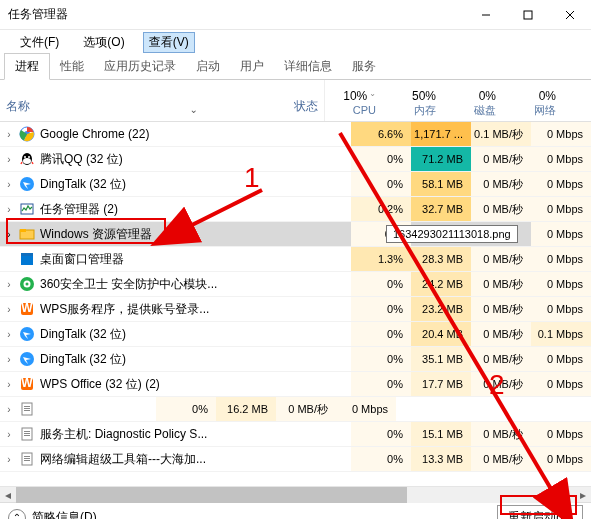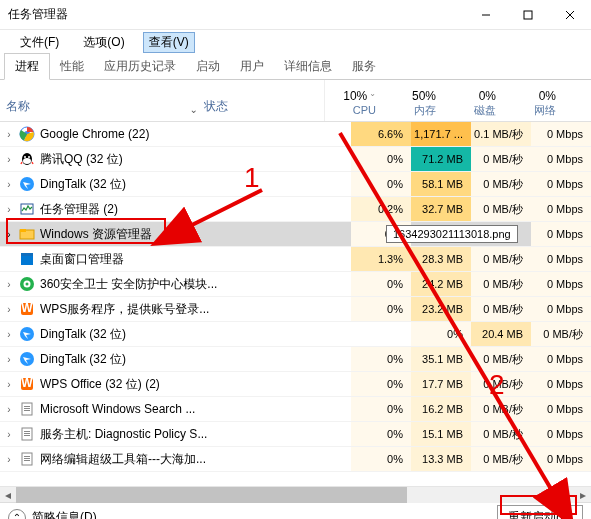--- a/index.html
+++ b/index.html
@@ -13,21 +13,21 @@
   .menubar .mitem { padding: 2px 6px; cursor: pointer; }
   .menubar .mitem.active { border: 1px solid #7aa7d8; background: #cde6fb; padding: 1px 5px; }
 
   .tabbar { height: 26px; display: flex; align-items: flex-end; padding-left: 4px; border-bottom: 1px solid #ccc; gap: 0; }
   .tabbar .tab { padding: 4px 10px; cursor: pointer; color: #555; }
   .tabbar .tab.active { border: 1px solid #ccc; border-bottom: 1px solid #fff; background: #fff; position: relative; top: 1px; color: #000; }
 
   .colhead { height: 42px; display: flex; border-bottom: 1px solid #e0e0e0; }
   .colhead .ch-name { width: 204px; display: flex; align-items: flex-end; padding: 0 6px 6px 6px; color: #4a6b9b; gap: 44px; }
   .colhead .ch-name .caret { margin-left: auto; font-size: 10px; color: #5a5a5a; }
-  .colhead .ch-status { width: 120px; display: flex; align-items: flex-end; padding: 0 6px 6px 0; color: #4a6b9b; justify-content: flex-start; }
+  .colhead .ch-status { width: 120px; display: flex; align-items: flex-end; padding: 0 6px 6px 0; color: #4a6b9b; justify-content: flex-end; }
   .colhead .ch-col { width: 60px; display: flex; flex-direction: column; align-items: flex-end; justify-content: flex-end; padding: 4px 8px 4px 0; color: #4a6b9b; }
   .colhead .ch-col .pct { font-size: 12px; color: #000; }
   .colhead .ch-col .lbl { color: #5a7aa5; font-size: 11px; line-height: 14px; }
   .colhead .ch-col .mini-caret { font-size: 8px; color: #888; padding-left: 2px; }
 
   .tablewrap { height: 364px; overflow-y: scroll; overflow-x: hidden; position: relative; }
   .tablewrap::-webkit-scrollbar { width: 16px; }
   .tablewrap::-webkit-scrollbar-track { background: #f0f0f0; }
   .tablewrap::-webkit-scrollbar-thumb { background: #c2c2c2; }
 
@@ -270,20 +270,21 @@
         <svg class="icon-svg" viewBox="0 0 16 16">
           <circle cx="8" cy="8" r="7" fill="#2898ff"></circle>
           <path d="M4 6 L12 8 L7 9 L9 13 L6 10 Z" fill="#fff"></path>
         </svg>
       </span>
       <span class="name">DingTalk (32 位)</span>
       <span class="spacer"></span>
       <span class="cell heat-none">0%</span>
       <span class="cell heat-med">20.4 MB</span>
       <span class="cell heat-none">0 MB/秒</span>
+      <span class="cell heat-low">0.1 Mbps</span>
     </div>
     <div class="row">
       <span class="expander">›</span>
       <span class="icon">
         <svg class="icon-svg" viewBox="0 0 16 16">
           <circle cx="8" cy="8" r="7" fill="#2898ff"></circle>
           <path d="M4 6 L12 8 L7 9 L9 13 L6 10 Z" fill="#fff"></path>
         </svg>
       </span>
       <span class="name">DingTalk (32 位)</span>
@@ -311,21 +312,20 @@
     <div class="row">
       <span class="expander">›</span>
       <span class="icon">
         <svg class="icon-svg" viewBox="0 0 16 16">
           <rect x="3" y="2" width="10" height="12" fill="#fff" stroke="#888"></rect>
           <rect x="5" y="5" width="6" height="1" fill="#888"></rect>
           <rect x="5" y="7" width="6" height="1" fill="#888"></rect>
           <rect x="5" y="9" width="6" height="1" fill="#888"></rect>
         </svg>
       </span>
-      <span class="name">Microsoft Windows Search ...</span>
       <span class="spacer"></span>
       <span class="cell heat-none">0%</span>
       <span class="cell heat-low">16.2 MB</span>
       <span class="cell heat-none">0 MB/秒</span>
       <span class="cell heat-none">0 Mbps</span>
     </div>
     <div class="row">
       <span class="expander">›</span>
       <span class="icon">
         <svg class="icon-svg" viewBox="0 0 16 16">

